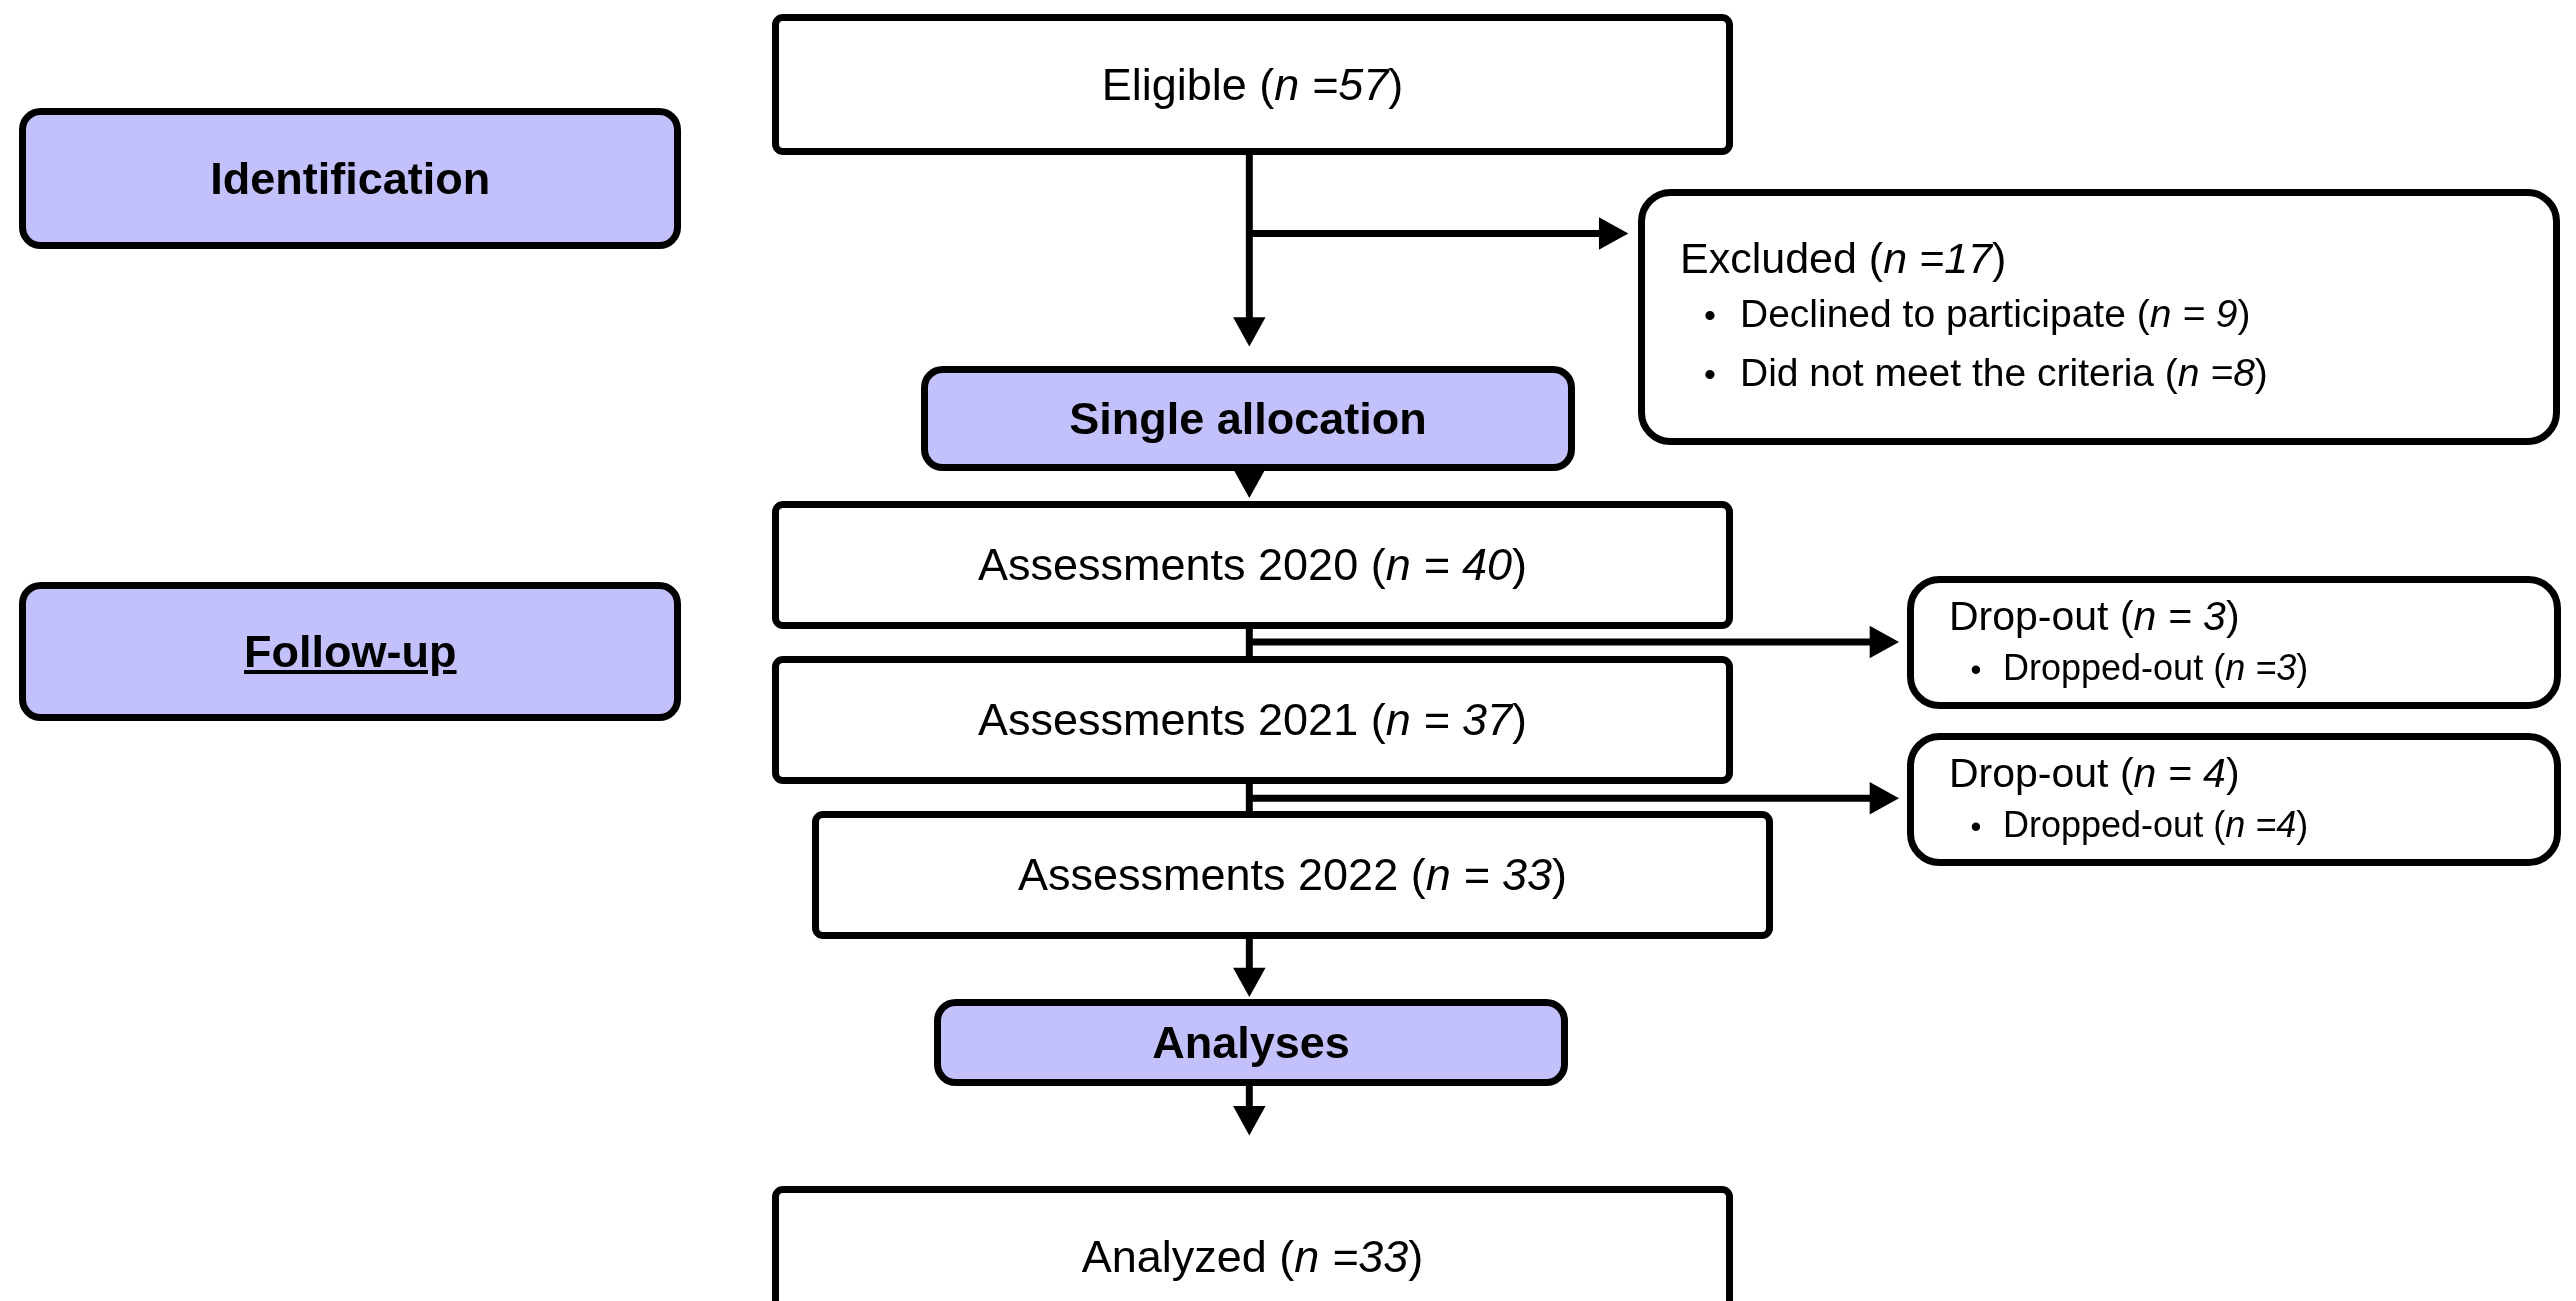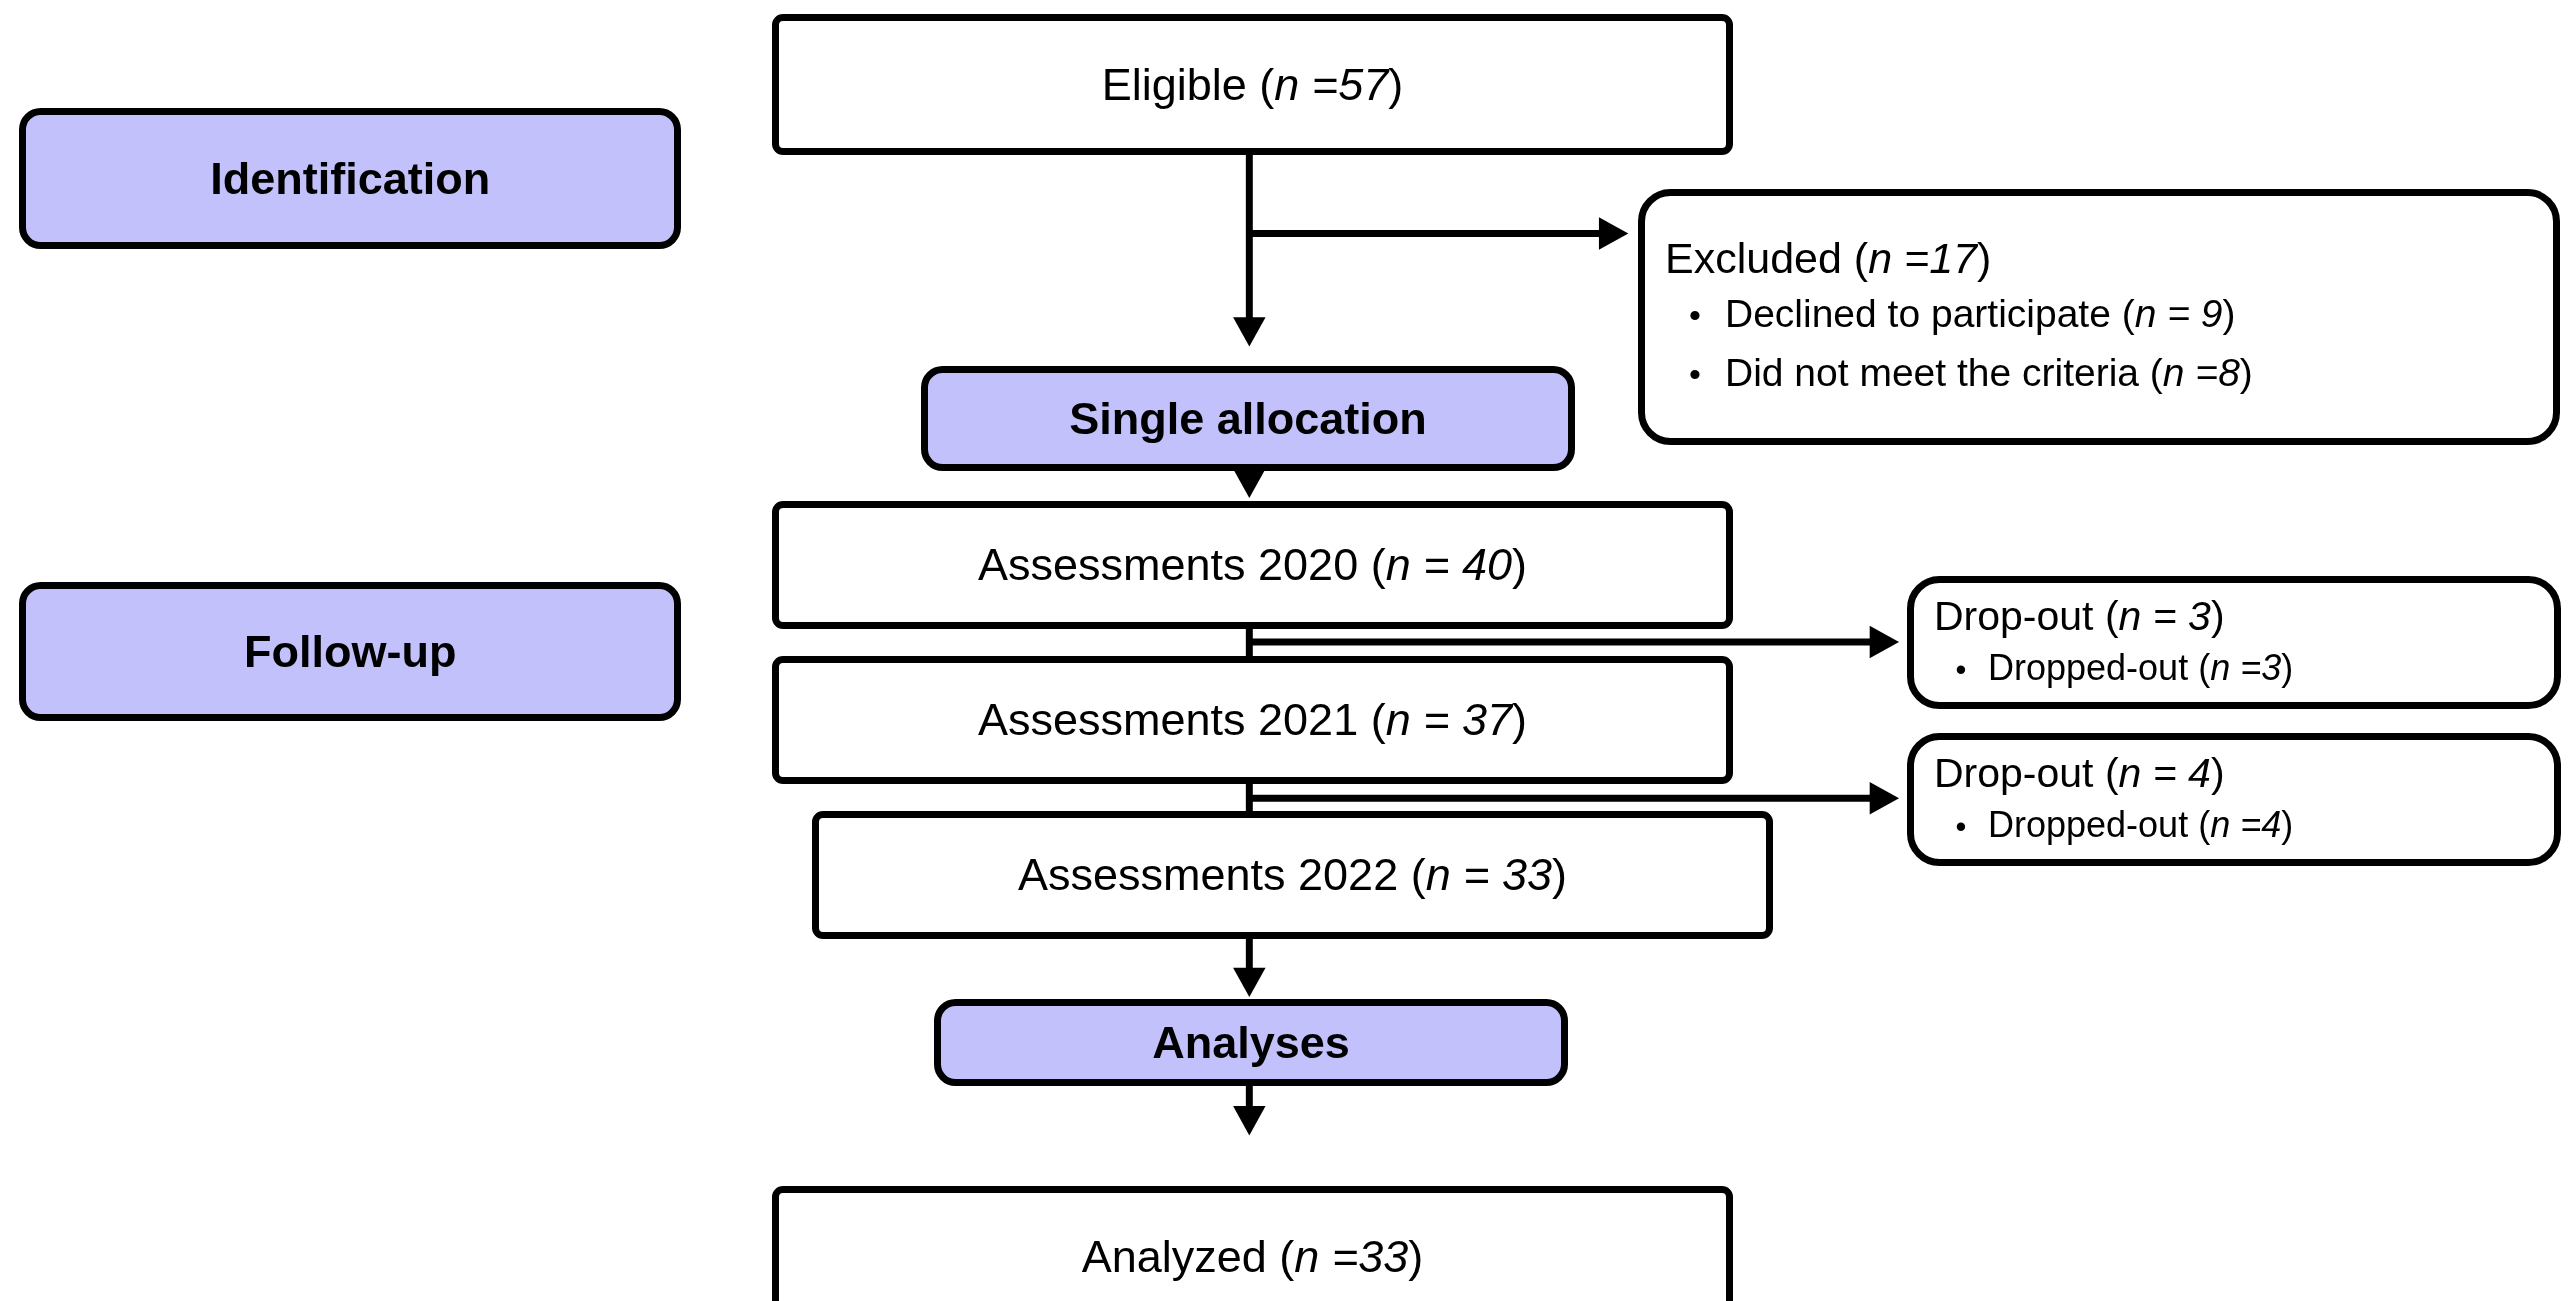--- a/index.html
+++ b/index.html
@@ -29,21 +29,21 @@
     border-radius:21.7px;
   }
   .side{
     align-items:flex-start;
     justify-content:center;
     flex-direction:column;
     text-align:left;
     border-radius:32.5px;
   }
   .side-title{font-size:43px;line-height:1.25;}
-  .side .pad{padding-left:20px;padding-right:15.5px;width:100%;box-sizing:border-box;}
+  .side .pad{padding-left:35px;padding-right:15.5px;width:100%;box-sizing:border-box;}
   .bullet-row{display:flex;align-items:baseline;font-size:39px;line-height:1.5;}
   .bullet-dot{width:60px;flex:0 0 60px;text-align:center;font-size:34px;}
   .dropout .side-title{font-size:41px;}
   .dropout .bullet-row{font-size:36px;line-height:1.45;}
   .dropout .bullet-dot{width:54px;flex:0 0 54px;font-size:31px;}
   i{font-style:italic;}
   svg.wires{position:absolute;left:0;top:0;}
   .wire{stroke:#000;stroke-width:9;fill:none;}
   .head{fill:#000;stroke:none;}
 </style>
@@ -99,21 +99,21 @@
   </div>
 
   <div class="box big stage" style="left:921px;top:366px;width:654px;height:105px;">
     <span>Single allocation</span>
   </div>
 
   <div class="box big" style="left:772px;top:501px;width:961px;height:128px;">
     <span><span>Assessments 2020 (</span><i>n = 40</i><span>)</span></span>
   </div>
 
-  <div class="box big stage" style="left:19.3px;top:582px;width:662px;height:139px;">
+  <div class="box big stage" style="left:19.3px;top:582px;width:662px;height:139px;text-decoration:underline;">
     <span>Follow-up</span>
   </div>
 
   <div class="box side dropout" style="left:1907px;top:576px;width:654px;height:133px;">
     <div class="pad side-title"><span>Drop-out (</span><i>n = 3</i><span>)</span></div>
     <div class="pad bullet-row">
       <span class="bullet-dot">•</span>
       <span><span>Dropped-out (</span><i>n =3</i><span>)</span></span>
     </div>
   </div>

